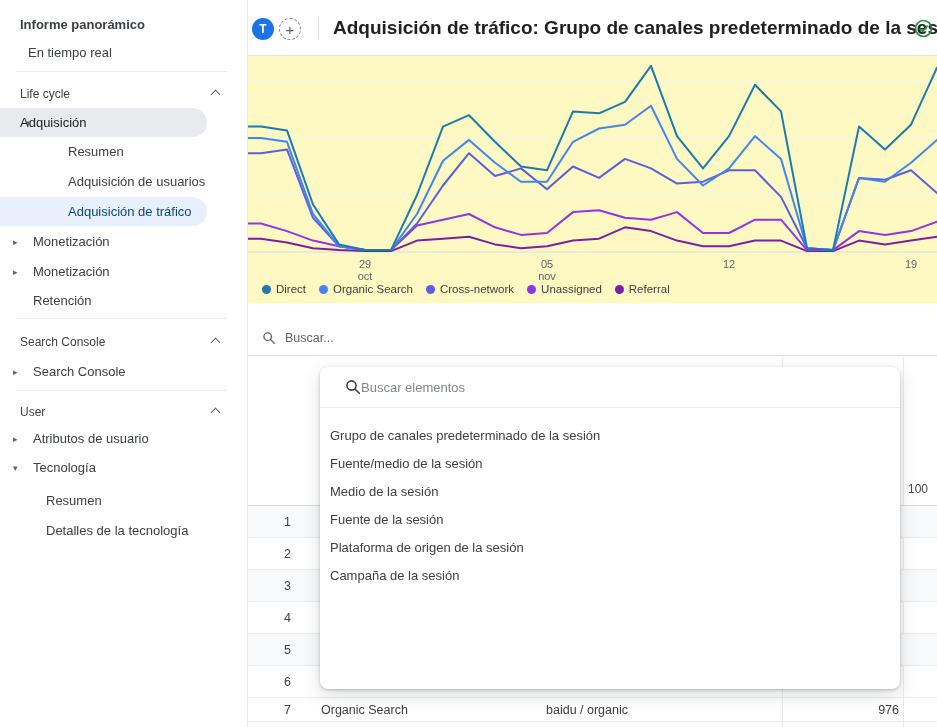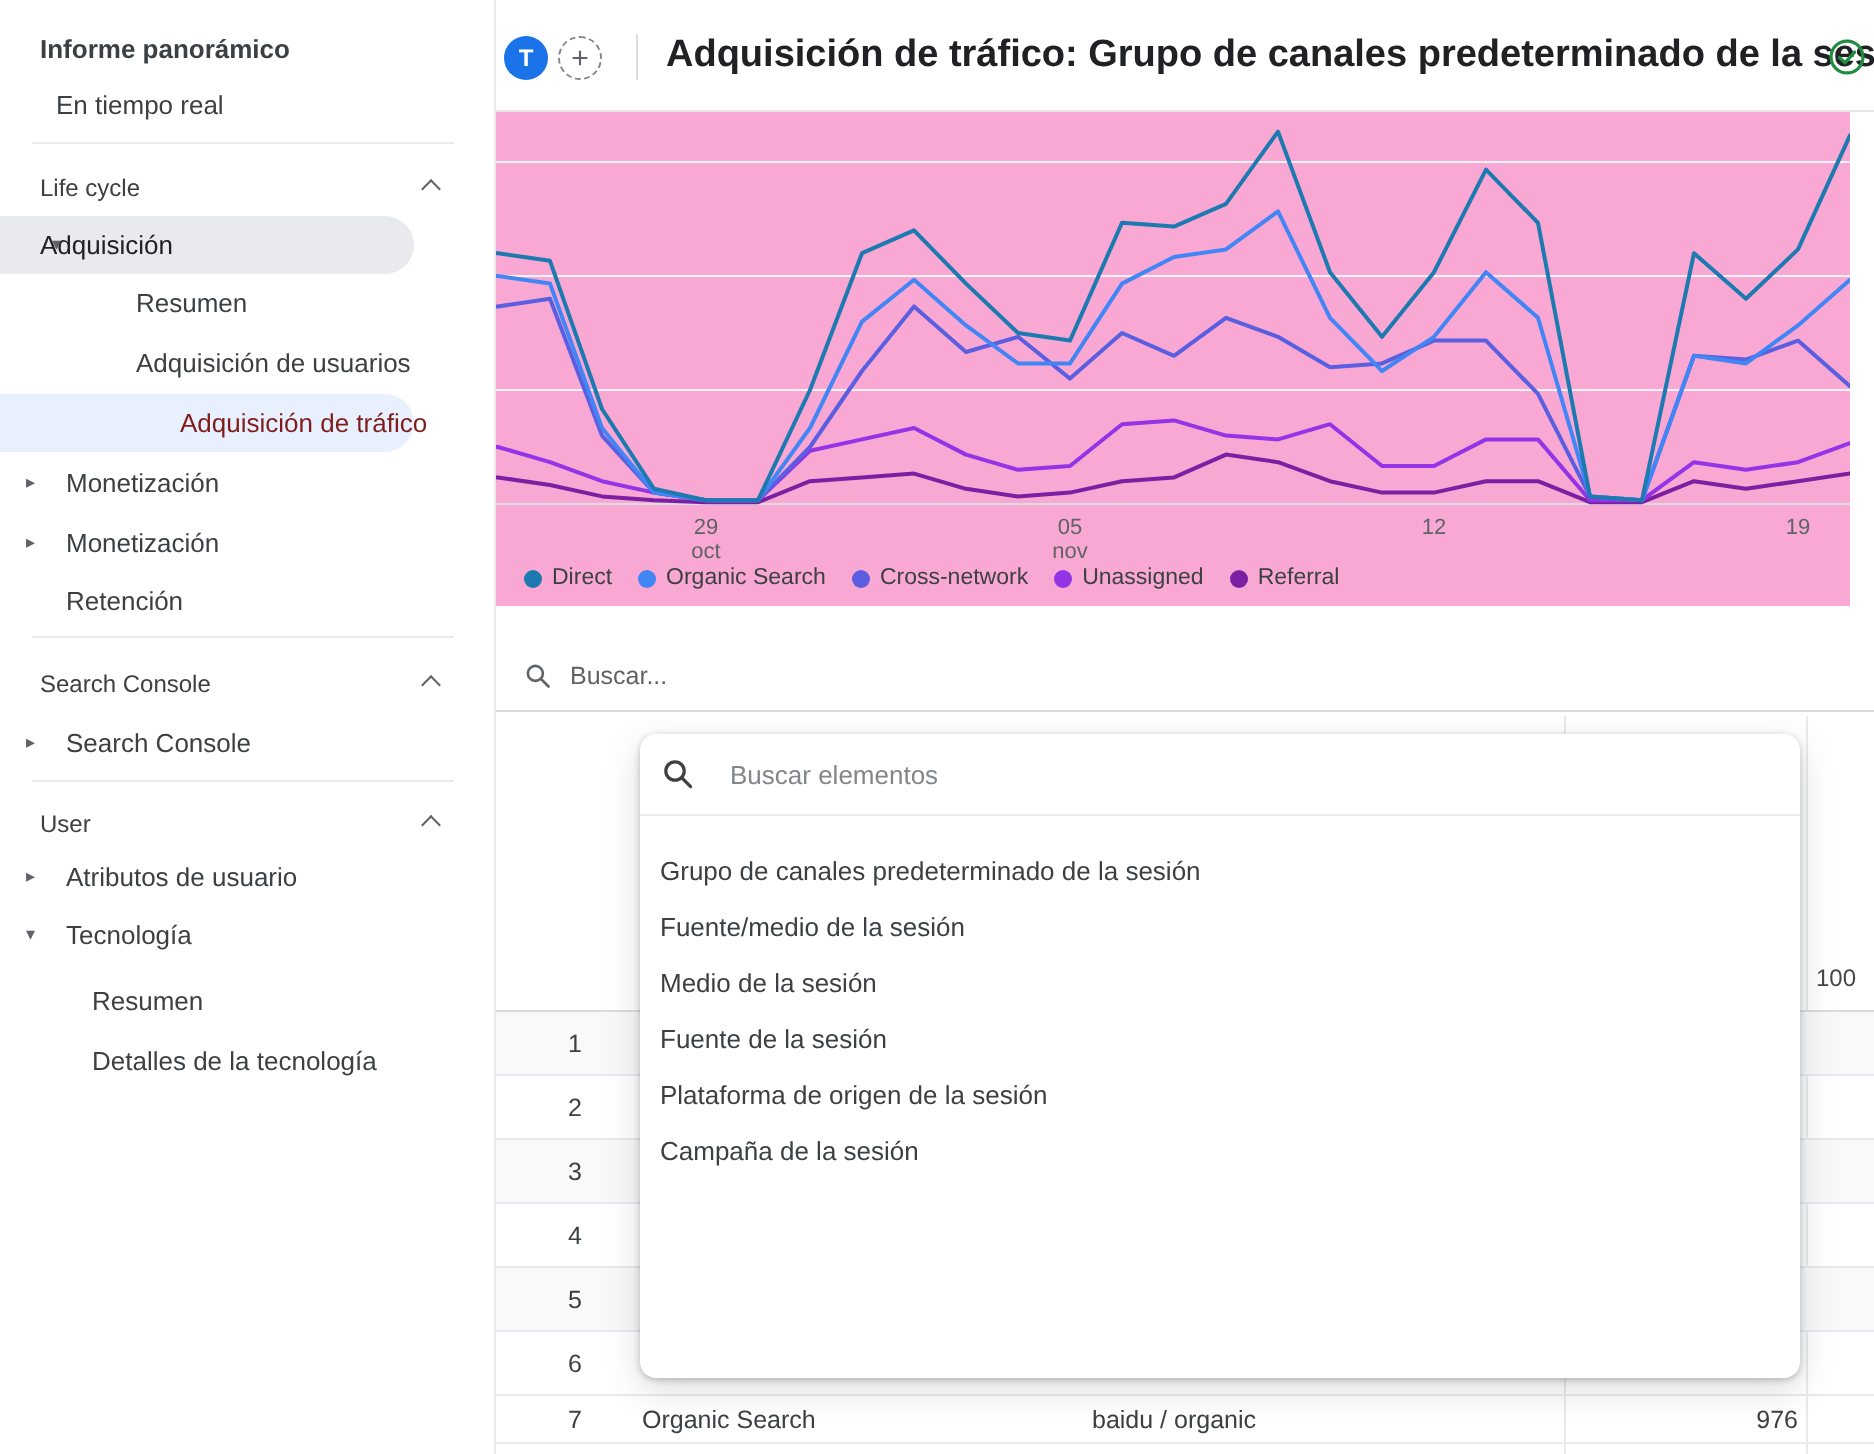--- a/index.html
+++ b/index.html
@@ -15,36 +15,36 @@
             display:flex; align-items:center; font-size:13px; color:#3c4043; cursor:pointer; }
   .s-item .lbl { white-space:nowrap; }
   .s-section { color:#404040; font-size:12px; }
   .s-divider { position:absolute; left:16px; right:20px; height:1px; background:#e8eaed; }
   .arrow { position:absolute; font-family:"DejaVu Sans",sans-serif; font-size:9px; color:#5f6368; }
   .chev-up { position:absolute; left:212px; top:12px; width:7px; height:7px;
              border-top:1.6px solid #5f6368; border-right:1.6px solid #5f6368;
              transform:rotate(-45deg); }
   .pill-gray { background:#e8eaed; width:207px; border-radius:0 16px 16px 0; }
   .pill-blue { background:#e8f0fe; width:207px; border-radius:0 16px 16px 0; }
-  .pill-blue .lbl { color:#7f1d1d;margin-left:22px; }
+  .pill-blue .lbl { color:#0c4a6e; }
   
   .header { position:absolute; left:248px; top:0; width:689px; height:56px;
             background:#fff; border-bottom:1px solid #e4e6e8; z-index:3; }
   .avatar { position:absolute; left:4px; top:18px; width:22px; height:22px; border-radius:50%;
             background:#1a73e8; color:#fff; font-size:12px; font-weight:bold;
             display:flex; align-items:center; justify-content:center; cursor:pointer; }
   .addchip { position:absolute; left:31px; top:18px; width:22px; height:22px; border-radius:50%;
              border:1px dashed #80868b; color:#5f6368; font-size:15px;
              display:flex; align-items:center; justify-content:center; cursor:pointer; }
   .hdr-vline { position:absolute; left:70px; top:17px; width:1px; height:23px; background:#dadce0; }
   .page-title { position:absolute; left:85px; top:0; height:56px; line-height:56px;
                 font-size:19px; color:#202124; white-space:nowrap; }
   .check-badge { position:absolute; left:666px; top:19px; width:19px; height:19px; cursor:pointer; }
   
-  .chart-area { position:absolute; left:236px; top:56px; width:689px; height:247px; background:#f9a8d4; }
+  .chart-area { position:absolute; left:248px; top:56px; width:689px; height:247px; background:#fef9c3; }
   #chart-svg { position:absolute; left:0; top:2px; }
   .tick { position:absolute; top:202px; transform:translateX(-50%); text-align:center;
           font-size:11px; color:#5f6368; line-height:12px; white-space:nowrap; }
   .legend { position:absolute; left:262px; top:283px; display:flex; gap:13px; align-items:center; z-index:2;justify-content:flex-end; }
   .legend-item { display:flex; align-items:center; gap:5px; font-size:11.5px; color:#3c4043; }
   .legend-dot { width:9px; height:9px; border-radius:50%; }
   
   .searchbar { position:absolute; left:248px; top:320px; width:689px; height:36px;
                border-bottom:1px solid #dadce0; display:flex; align-items:center;
                padding-left:14px; gap:9px; cursor:text; background:#fff; }
@@ -64,21 +64,21 @@
   .trow .c1 { position:absolute; left:73px; top:0; height:100%; display:flex; align-items:center; }
   .trow .c2 { position:absolute; left:298px; top:0; height:100%; display:flex; align-items:center; }
   .trow .c3 { position:absolute; left:534px; top:0; width:121px; height:100%;
               display:flex; align-items:center; justify-content:flex-end; padding-right:4px; }
   .trow.last { height:24px; }
   
   .dropdown { position:absolute; left:320px; top:367px; width:580px; height:322px;
               background:#fff; border-radius:8px; z-index:10;
               box-shadow:0 1px 3px rgba(60,64,67,.3), 0 6px 18px rgba(60,64,67,.18); }
   .dd-search { height:41px; border-bottom:1px solid #e8eaed; display:flex; align-items:center;
-               padding-left:11px; gap:18px; }
+               padding-left:25px; }
   .dd-search .ph { font-size:13px; color:#80868b; }
   .dd-items { padding-top:13px; }
   .dd-item { height:28px; display:flex; align-items:center; padding-left:10px;
              font-size:13px; color:#3c4043; cursor:pointer; }
   .icon-svg { display:block; }
 </style>
 </head>
 <body>
 
 <nav class="sidebar">

